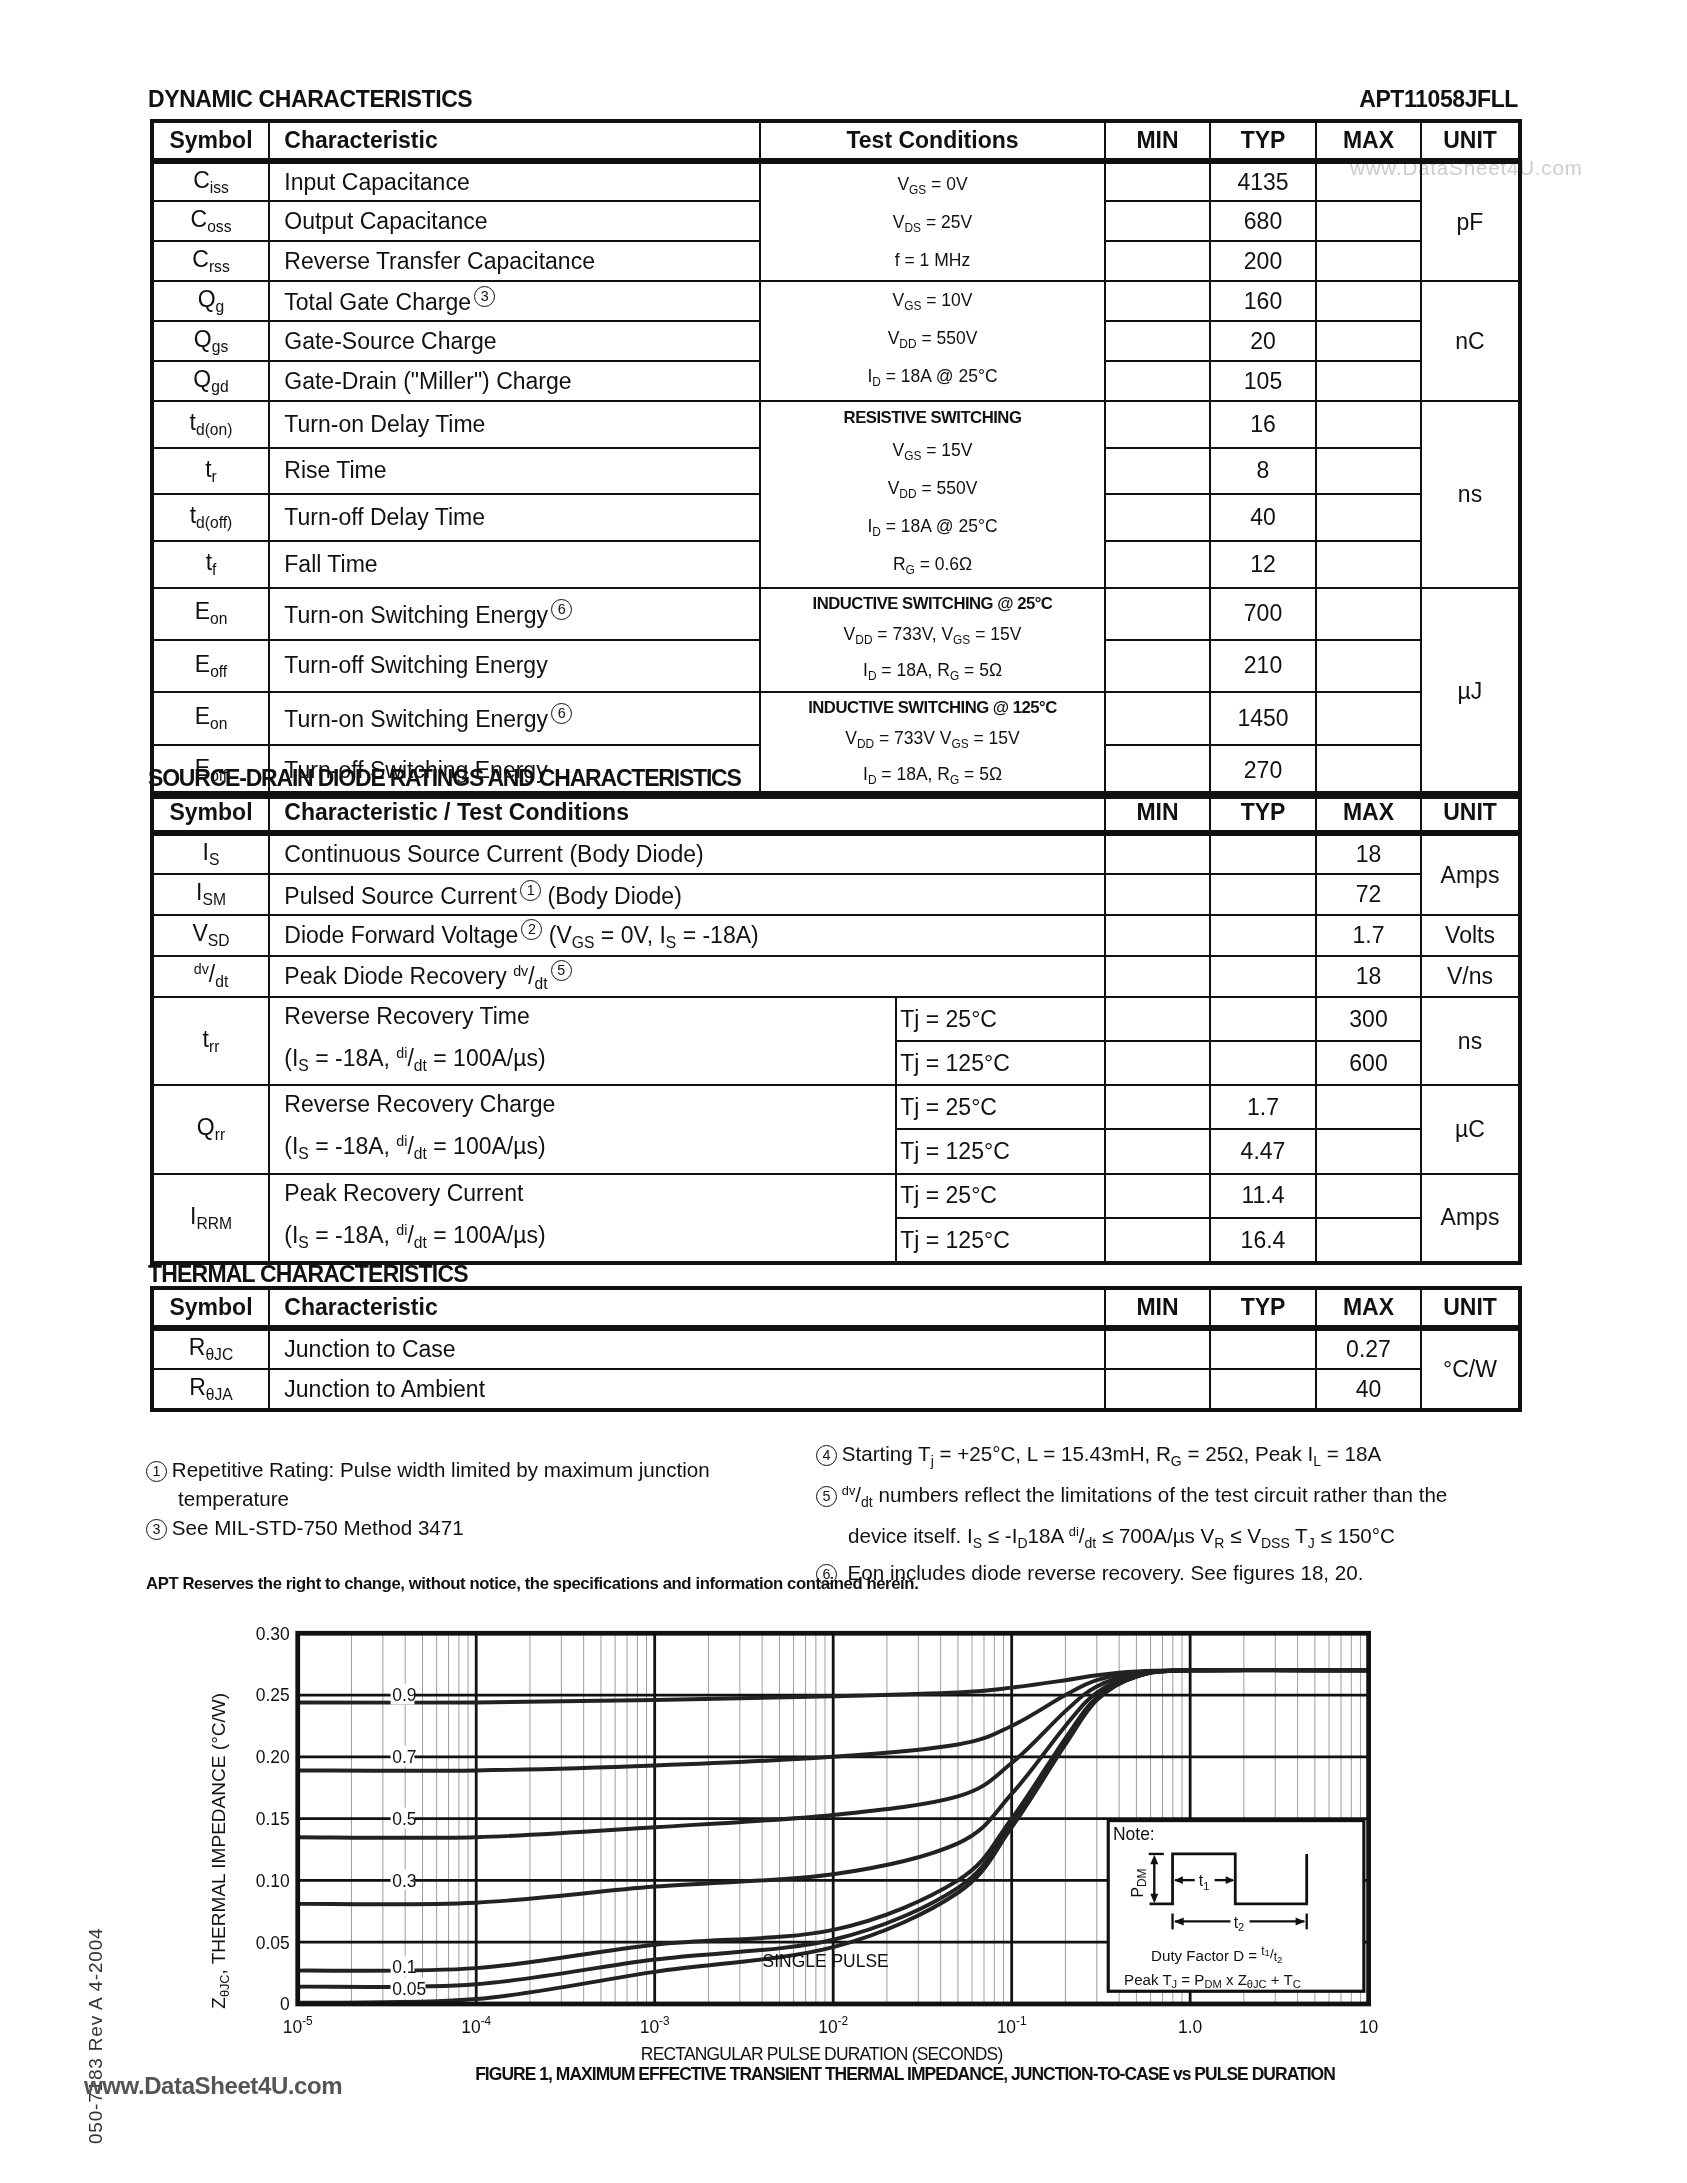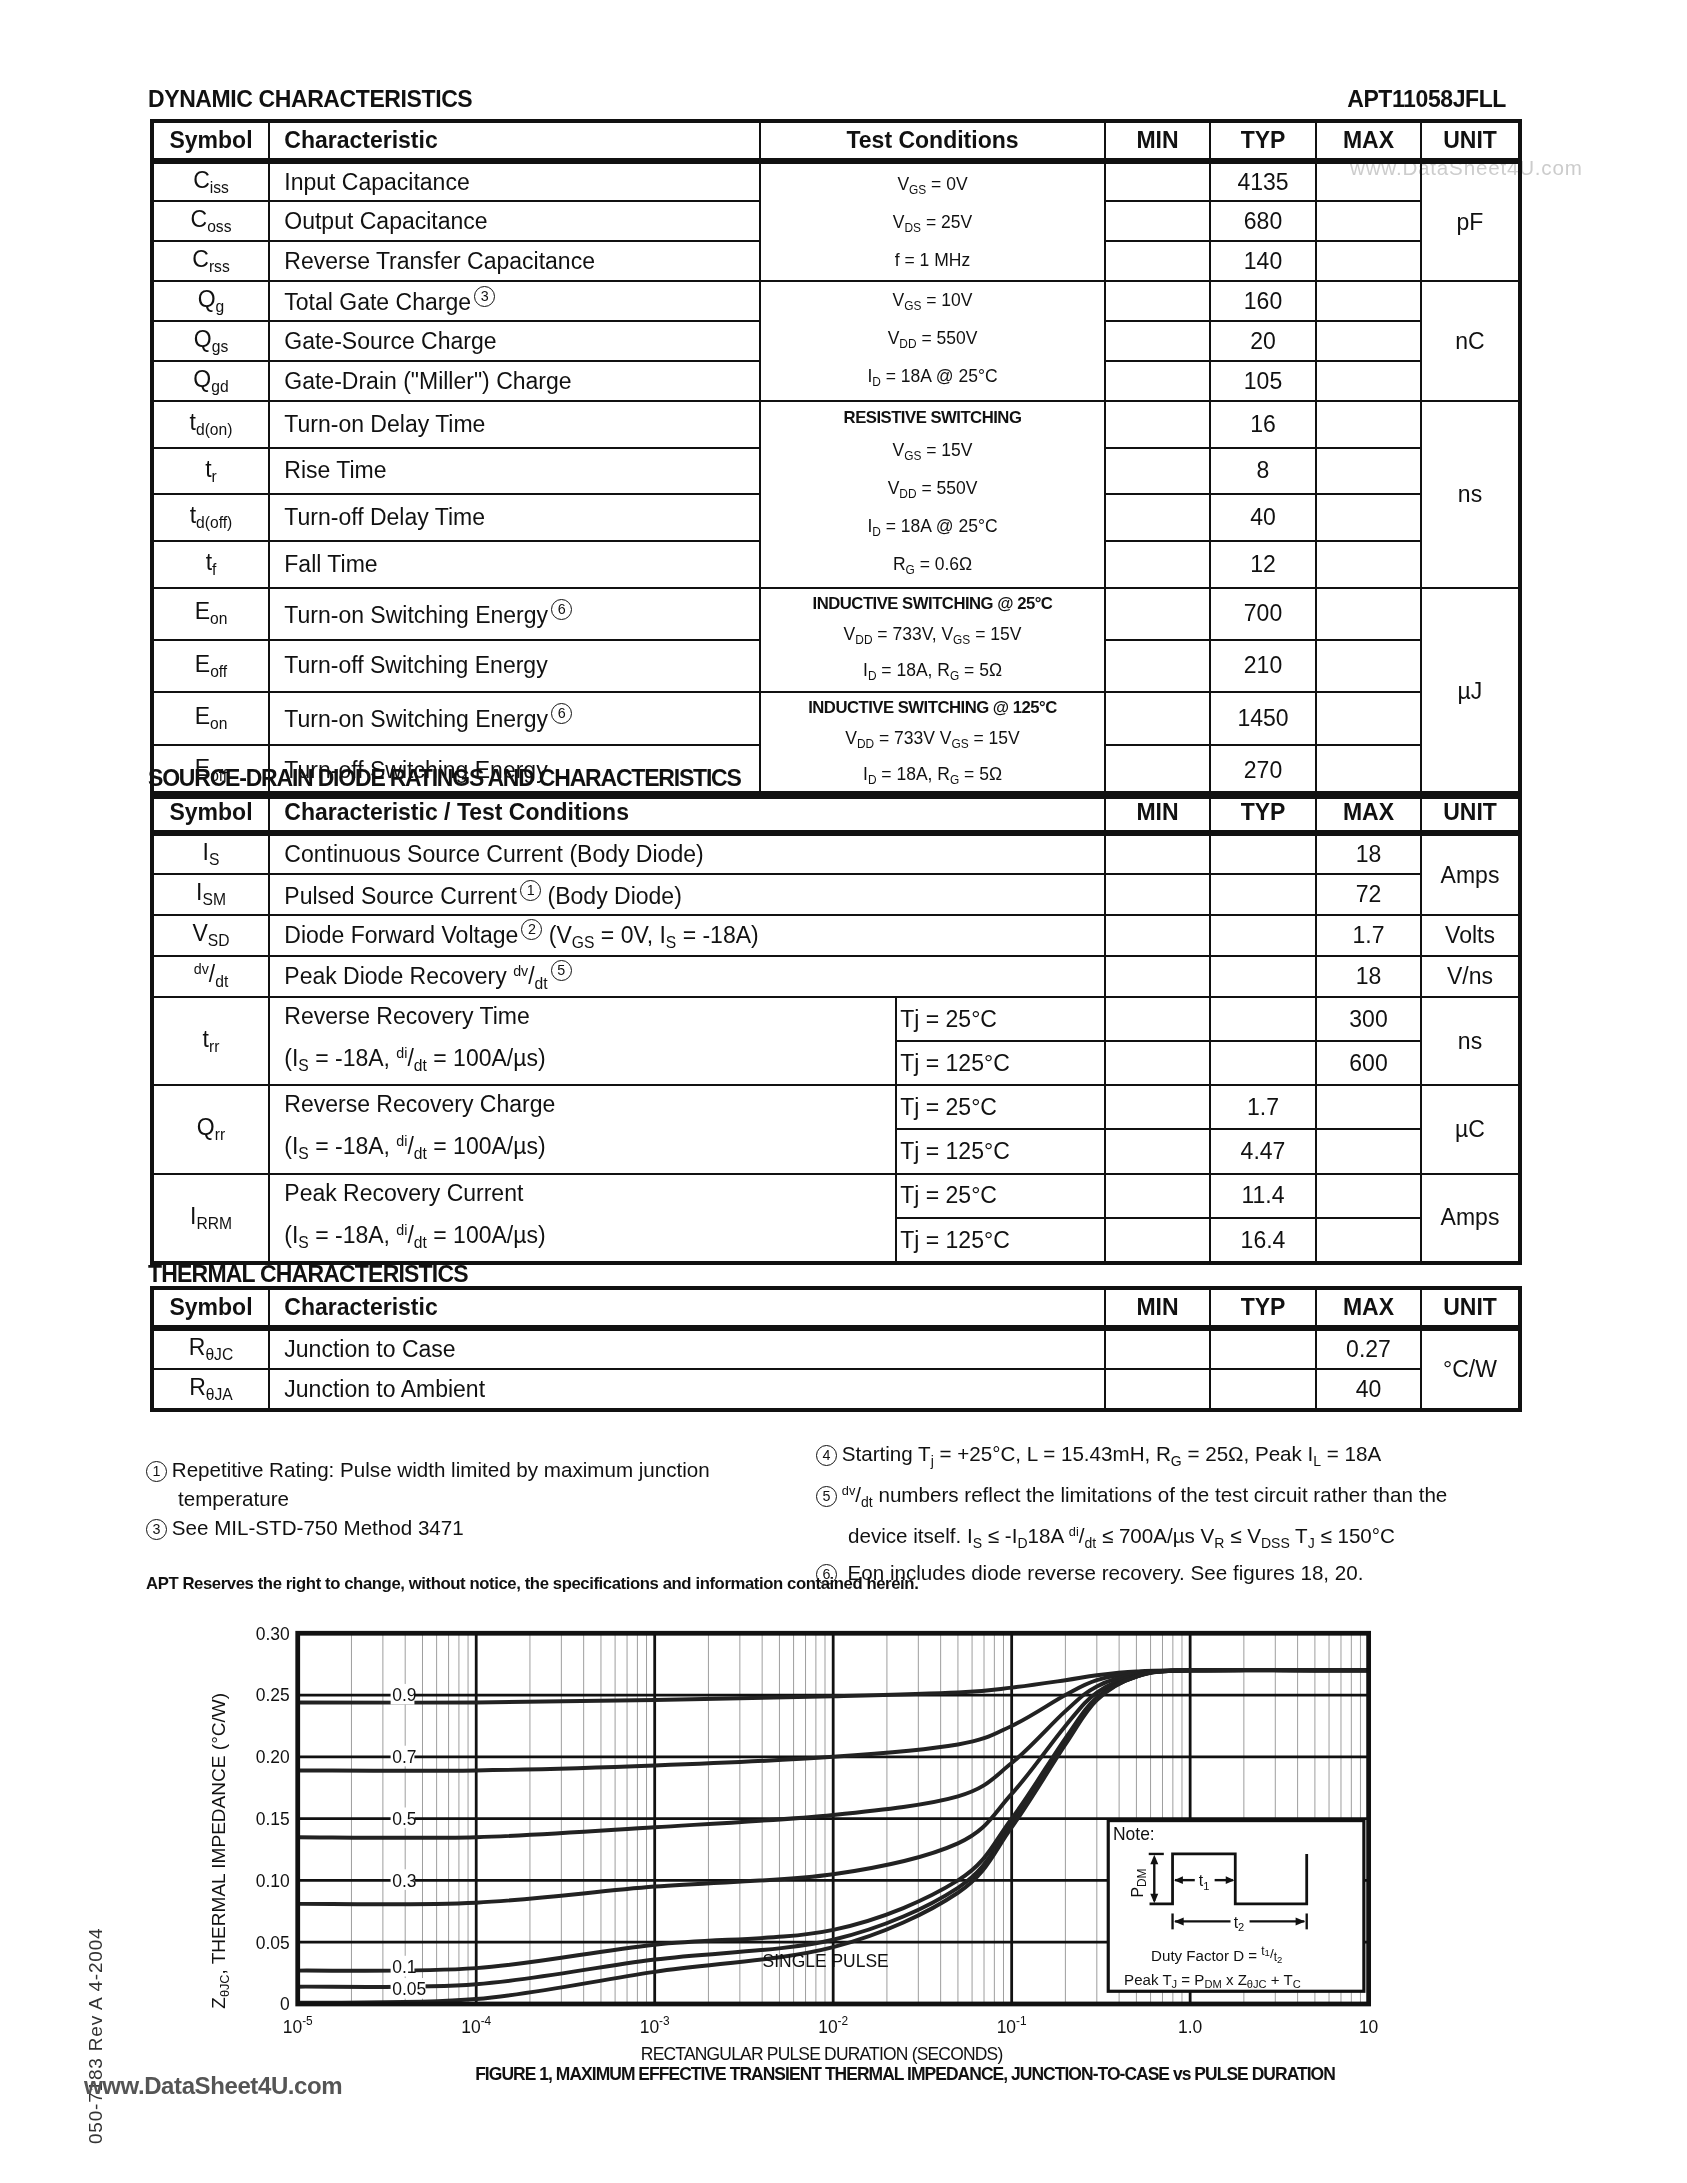--- a/index.html
+++ b/index.html
@@ -19,21 +19,21 @@
   .notes{position:absolute;font-size:20.6px;line-height:29px;}
   .disclaimer{position:absolute;font-weight:bold;font-size:16.7px;letter-spacing:-0.4px;margin-top:16px;}
   .chart-txt{font-family:"Liberation Sans",sans-serif;}
   .side{position:absolute;left:85px;top:2144px;transform:rotate(-90deg);transform-origin:0 0;font-size:19px;letter-spacing:0.8px;white-space:nowrap;color:#333;}
   .wm{position:absolute;font-size:24px;color:#555;font-weight:bold;letter-spacing:-0.4px;}
 </style>
 </head>
 <body>
 
 <div class="h-sec" style="left:148px;top:86px;">DYNAMIC CHARACTERISTICS</div>
-<div class="h-sec" style="right:181px;top:86px;">APT11058JFLL</div>
+<div class="h-sec" style="right:169px;top:86px;">APT11058JFLL</div>
 <div class="abs" style="left:1350px;top:156px;font-size:20.6px;color:#ccc;letter-spacing:0.8px;">www.DataSheet4U.com</div>
 
 <table class="ds" style="left:150px;top:119px;width:1368px;">
   <colgroup>
     <col style="width:117px">
       <col style="width:491px">
       <col style="width:345px">
       <col style="width:105px">
       <col style="width:106px">
       <col style="width:105px">
@@ -67,21 +67,21 @@
     <td><span>C</span><sub>oss</sub></td>
     <td class="l">Output  Capacitance</td>
     <td></td>
     <td>680</td>
     <td></td>
   </tr>
   <tr style="height:40px">
     <td><span>C</span><sub>rss</sub></td>
     <td class="l">Reverse  Transfer  Capacitance</td>
     <td></td>
-    <td>140</td>
+    <td>200</td>
     <td></td>
   </tr>
 
   <tr style="height:40px">
     <td><span>Q</span><sub>g</sub></td>
     <td class="l"><span>Total Gate Charge</span><span class="circ">3</span></td>
     <td class="cond" rowspan="3">
       <div>V<sub>GS</sub> = 10V</div>
           <div>V<sub>DD</sub> = 550V</div>
           <div>I<sub>D</sub> = 18A @ 25°C</div>

